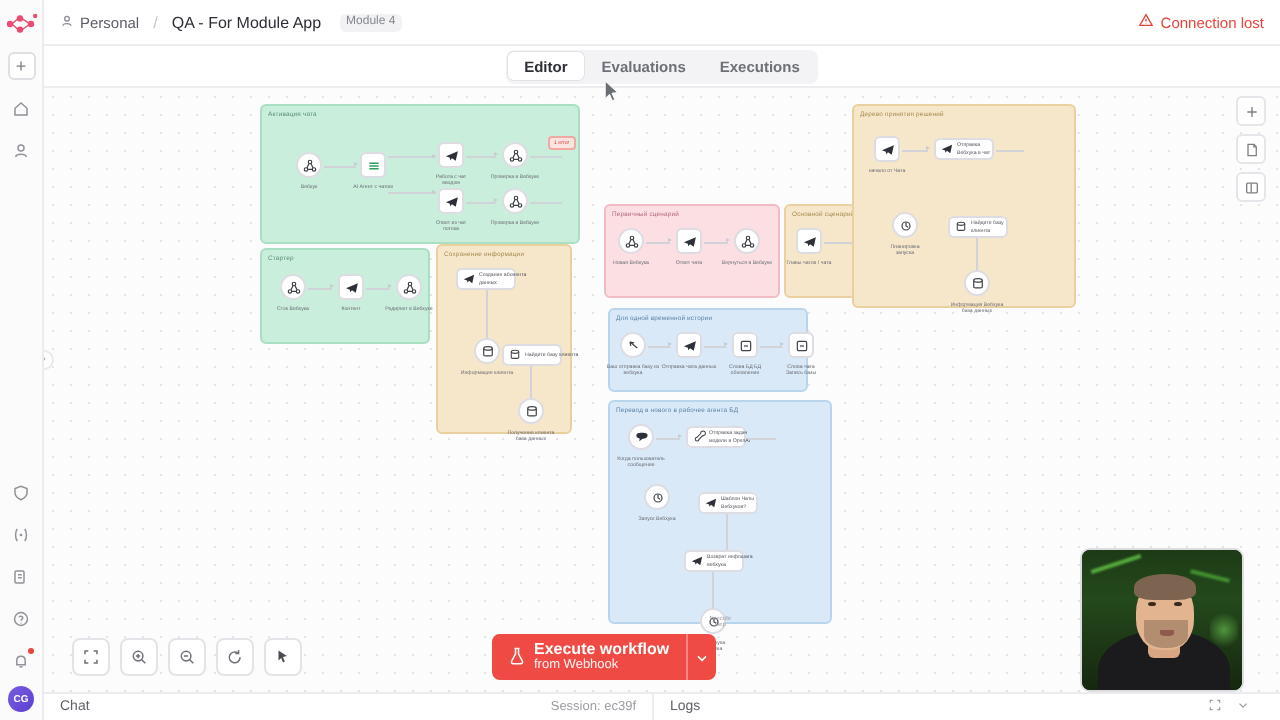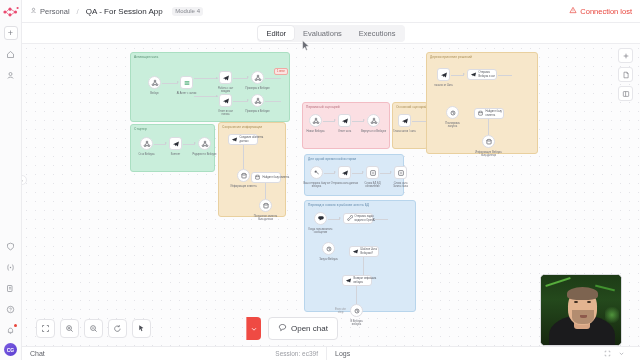--- a/index.html
+++ b/index.html
@@ -59,21 +59,21 @@
   }
   #conn-lost {
     margin-left: auto; display: flex; align-items: center; gap: 3px;
     color: #e8453c; font-size: 7.5px;
   }
 
   
   #tabbar {
     position: absolute; left: 22px; top: 23px; right: 0; height: 21px;
     background: #fff; border-bottom: 1px solid #ededf0;
-    display: flex; align-items: center; justify-content: center;
+    display: flex; align-items: center; justify-content: center; font-weight: bold;
   }
   .tabs {
     display: flex; background: #f3f3f5; border-radius: 4px; padding: 1.5px;
     gap: 1px;
   }
   .tab {
     font-size: 7.5px; padding: 2.5px 8px; border-radius: 3px; color: #6e7077;
   }
   .tab.active { background: #fff; color: #2d2f36; box-shadow: 0 0 0 0.5px #e2e2e6; }
 
@@ -321,21 +321,21 @@
 <div id="header">
   <div class="crumb">
     <span>
       <svg width="7" height="7" viewBox="0 0 12 12" fill="none" stroke="#8b8d94" stroke-width="1.1">
         <circle cx="6" cy="4" r="2"></circle>
           <path d="M2.6 10 C2.6 7.6 9.4 7.6 9.4 10"></path>
       </svg>
     </span>
     <span>Personal</span>
     <span class="crumb-sep">/</span>
-    <span class="crumb-title">QA - For Session App</span>
+    <span class="crumb-title">QA - For Module App</span>
     <span class="module-pill">Module 4</span>
   </div>
 
   <div id="conn-lost">
     <span>
       <svg width="8" height="8" viewBox="0 0 12 12" fill="none" stroke="#e8453c" stroke-width="1">
         <path d="M6 2 L10.6 10 H1.4 Z"></path>
           <path d="M6 5.2 V7.2"></path>
         <circle cx="6" cy="8.6" r="0.35" fill="#e8453c" stroke="none"></circle>
       </svg>
@@ -709,33 +709,37 @@
     </svg>
   </div>
   <div class="btool">
     <svg width="9" height="9" viewBox="0 0 12 12" fill="#4b4d55">
       <path d="M3 1.6 L8.6 5.4 L6 6 L7.2 9 L6 9.6 L4.8 6.6 L3 8.4 Z"></path>
     </svg>
   </div>
 </div>
 
 <div id="run-group">
+  <div id="execute-btn">
+    <span>
+      <svg width="9" height="10" viewBox="0 0 12 13" fill="none" stroke="#ffffff" stroke-width="1">
+        <path d="M5 1.5 V5 L2.4 10 C2 10.9 2.6 11.6 3.5 11.6 H8.5 C9.4 11.6 10 10.9 9.6 10 L7 5 V1.5"></path>
+        <path d="M4.4 1.5 H7.6"></path>
+      </svg>
+    </span>
+    <span class="lines">
+      <span class="l1">Execute workflow</span>
+      <span class="l2">from Webhook</span>
+    </span>
+  </div>
   <div id="execute-caret">
     <svg width="8" height="8" viewBox="0 0 12 12" fill="none" stroke="#fff" stroke-width="1.2">
       <path d="M3 4.8 L6 7.8 L9 4.8"></path>
     </svg>
     <div class="tooltip-mini">Execute<br>step</div>
-  </div>
-  <div id="open-chat">
-    <span>
-      <svg width="9" height="9" viewBox="0 0 12 12" fill="none" stroke="#4b4d55" stroke-width="1">
-        <path d="M1.8 5.2 C1.8 3.2 3.6 2 6 2 C8.4 2 10.2 3.2 10.2 5.2 C10.2 7.2 8.4 8.4 6 8.4 L3.6 10.2 L3.9 8.2 C2.6 7.6 1.8 6.6 1.8 5.2 Z"></path>
-      </svg>
-    </span>
-    <span>Open chat</span>
   </div>
 </div>
 
 <div id="webcam">
   <div class="bgroom"></div>
   <div class="neon1"></div>
   <div class="neon2"></div>
   <div class="neon3"></div>
   <div class="shoulders"></div>
   <div class="neck"></div>

